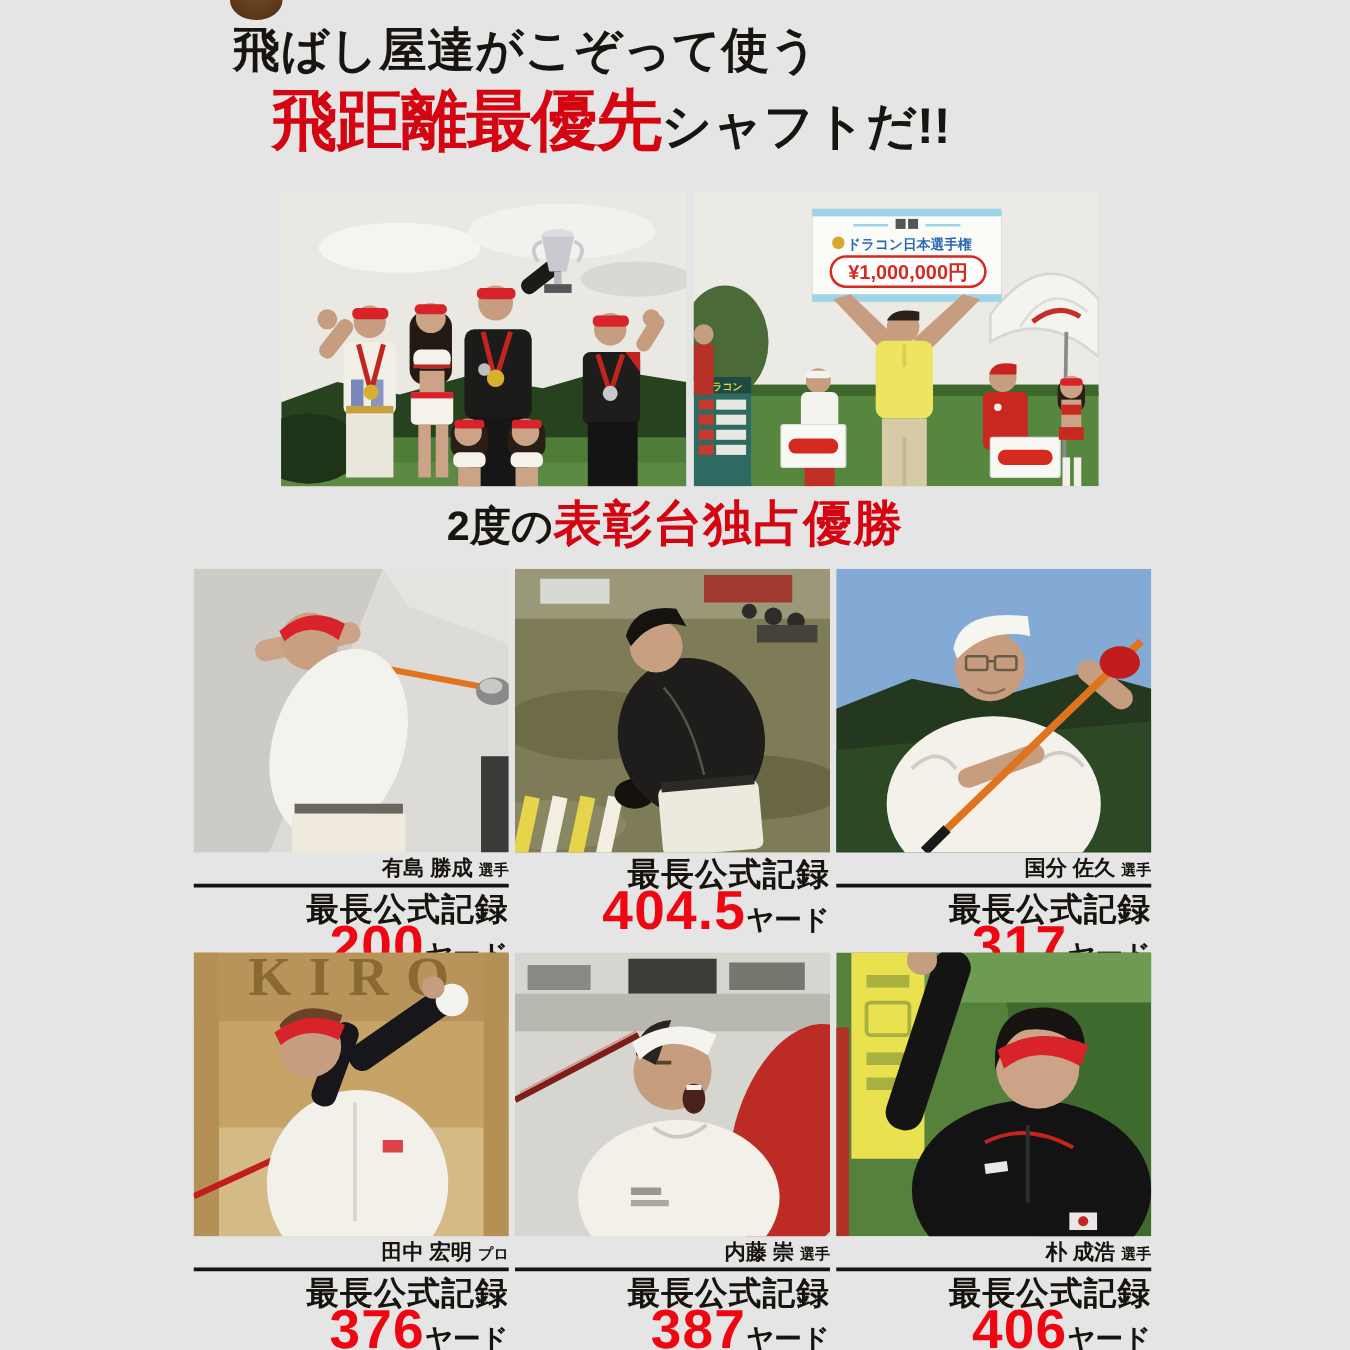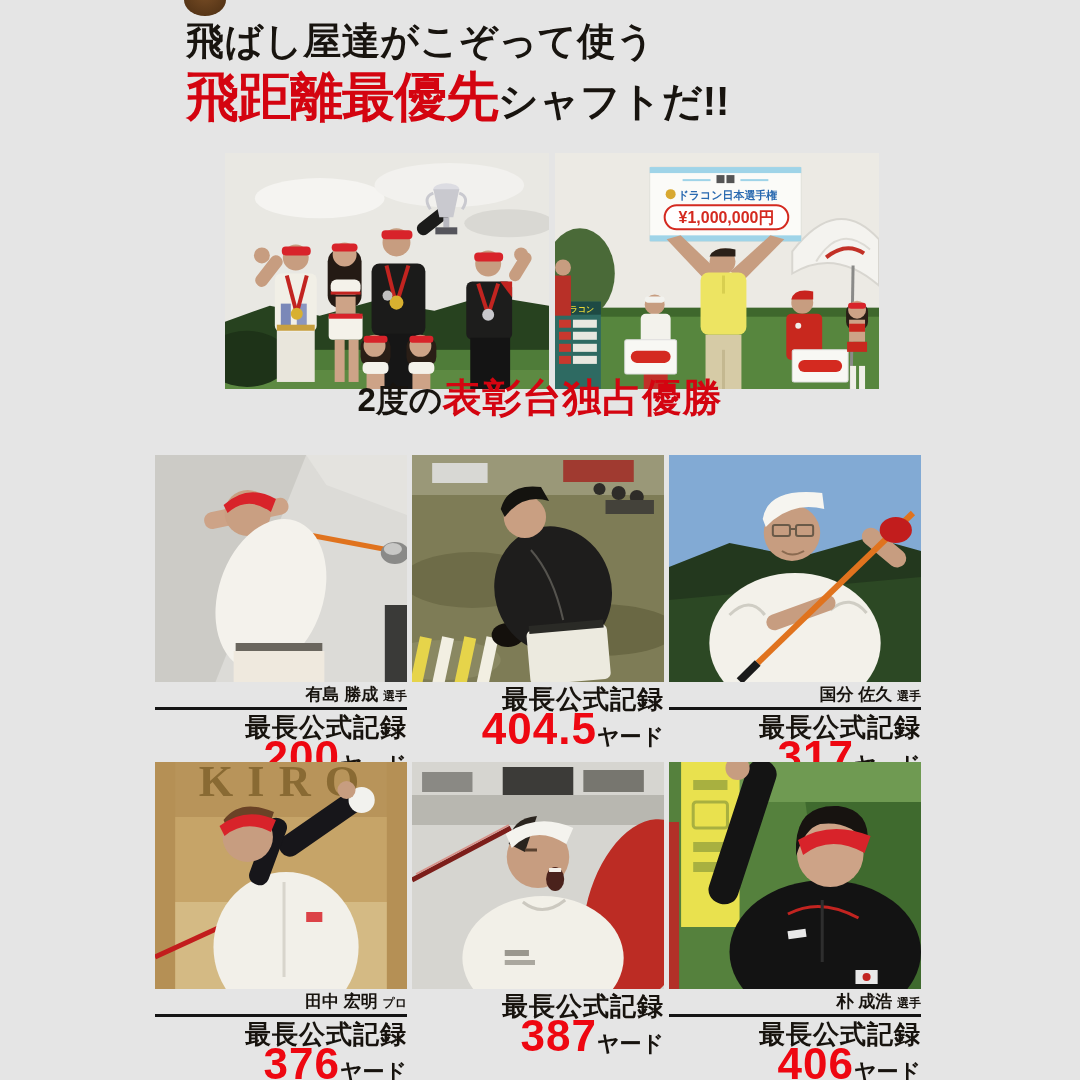--- a/index.html
+++ b/index.html
@@ -4,28 +4,28 @@
 <style>
   html,body{margin:0;padding:0;background:#ffffff;}
   #page{position:relative;width:1080px;height:1080px;background:#e5e5e5;overflow:hidden;
         font-family:"Liberation Sans",sans-serif;color:#141414;}
   
   .badge{position:absolute;left:184px;top:-16px;width:42px;height:32px;border-radius:50%;
          background:radial-gradient(circle at 50% 25%,#7a4e26,#4a2d12);}
   
   .headline{position:absolute;left:186px;top:18px;white-space:nowrap;}
   .headline .l1{font-size:38px;font-weight:900;color:#18140f;letter-spacing:0.5px;line-height:46px;}
-  .headline .l2{margin-top:2px;line-height:62px;}
+  .headline .l2{margin-top:2px;line-height:62px;margin-left:31px;}
   .headline .l2 .red{font-size:53px;font-weight:900;color:#d40410;letter-spacing:-1px;}
   .headline .l2 .blk{font-size:40px;font-weight:900;color:#18140f;}
   
   .ceremony{position:absolute;left:225px;top:153px;display:flex;gap:6px;border-radius:16px;}
   .ceremony svg{display:block;}
   
-  .section-title{position:absolute;left:0;top:376px;width:1080px;text-align:center;white-space:nowrap;line-height:44px;}
+  .section-title{position:absolute;left:0;top:398px;width:1080px;text-align:center;white-space:nowrap;line-height:44px;}
   .section-title .pre{font-size:33px;font-weight:900;color:#18140f;}
   .section-title .hl{font-size:39px;font-weight:900;color:#d40410;letter-spacing:1px;}
   
   .grid{position:absolute;left:155px;top:455px;width:766px;}
   .row{display:flex;gap:5px;}
   .row+.row{margin-top:0px;}
   .card{flex:1;display:flex;flex-direction:column;}
   .card .photo{width:100%;height:227px;}
   .card .photo svg{display:block;width:100%;height:227px;}
   .caption{height:80px;text-align:right;}
@@ -369,20 +369,21 @@
             <ellipse cx="142" cy="117" rx="9" ry="12" fill="#4a221c"></ellipse>
             <rect x="136" y="106" width="12" height="4" fill="#f4f0ea"></rect>
             <line x1="112" y1="88" x2="124" y2="88" stroke="#5a4230" stroke-width="3"></line>
             <ellipse cx="130" cy="196" rx="80" ry="62" fill="#f2f0e8"></ellipse>
             <path d="M110,140 Q130,156 152,138" fill="none" stroke="#ccc9c0" stroke-width="3"></path>
             <rect x="92" y="188" width="24" height="6" fill="#9a978e"></rect>
             <rect x="92" y="198" width="30" height="5" fill="#aaa79e"></rect>
           </svg>
         </div>
         <div class="caption">
+          <div class="pname"><span>内藤 崇</span> <span class="suffix">選手</span></div>
           <div class="rec-label">最長公式記録</div>
           <div class="rec-value"><span class="num">387</span><span class="unit">ヤード</span></div>
         </div>
       </div>
 
       <div class="card">
         <div class="photo">
           <svg viewBox="0 0 250 227" preserveAspectRatio="none">
             <rect width="250" height="227" fill="#55813d"></rect>
             <polygon points="130,0 250,0 250,227 160,227" fill="#3f6a2e"></polygon>

